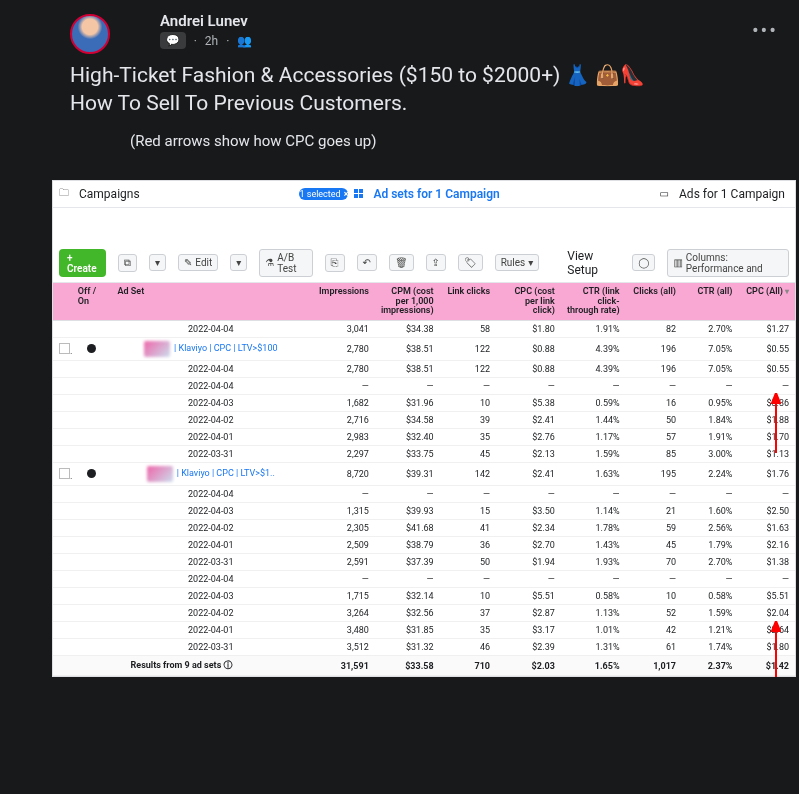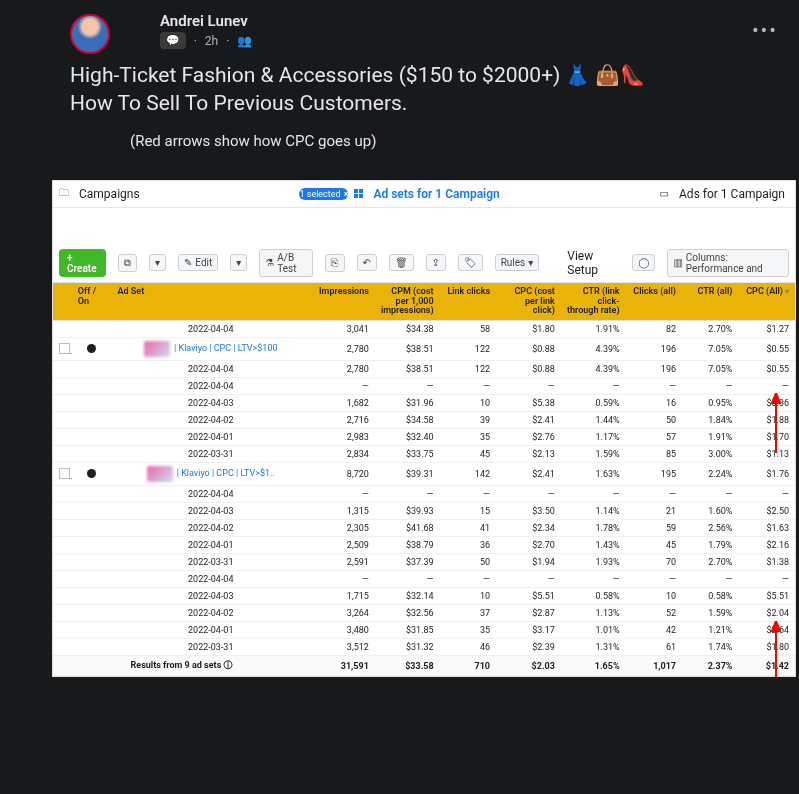--- a/index.html
+++ b/index.html
@@ -60,21 +60,21 @@
   }
   .grid-icon span { background: #1877f2; }
   .toolbar-row { display: flex; align-items: center; padding: 3px 6px; border-bottom: 1px solid #e4e6eb; gap: 12px; margin-top: 36px; }
   .btn-green { background: #42b72a; color: #fff; border-radius: 4px; padding: 3px 8px; font-size: 10px; font-weight: 600; cursor: pointer; }
   .btn-gray { background: #f5f6f7; border: 1px solid #ccd0d5; border-radius: 3px; padding: 2px 5px; font-size: 10px; color: #444; display: inline-flex; align-items: center; gap: 3px; cursor: pointer; }
   .btn-gray.icon-only { padding: 2px 5px; }
   .toolbar-spacer { flex: 1; }
   table.data { width: 100%; border-collapse: collapse; font-size: 9px; table-layout: fixed; }
   table.data th {
     text-align: right; font-weight: 600; color: #1c1e21;
-    padding: 4px 6px; border-bottom: 1px solid #dddfe2; background: #eab308;
+    padding: 4px 6px; border-bottom: 1px solid #dddfe2; background: #f9a8d4;
     vertical-align: top; font-size: 9px; line-height: 1.1;
   }
   table.data th.left { text-align: left; }
   table.data td {
     padding: 3px 6px; text-align: right; border-bottom: 1px solid #f0f0f0;
     color: #1c1e21; white-space: nowrap; overflow: hidden; text-overflow: ellipsis;
   }
   table.data td.left { text-align: center; }
   .col-chk { width: 18px; }
   .col-onoff { width: 38px; }
@@ -287,21 +287,21 @@
             <td>$2.76</td>
             <td>1.17%</td>
             <td>57</td>
             <td>1.91%</td>
             <td>$1.70</td>
           </tr>
           <tr>
             <td></td>
             <td></td>
             <td class="left">2022-03-31</td>
-            <td>2,834</td>
+            <td>2,297</td>
             <td>$33.75</td>
             <td>45</td>
             <td>$2.13</td>
             <td>1.59%</td>
             <td>85</td>
             <td>3.00%</td>
             <td>$1.13</td>
           </tr>
           <tr>
             <td class="left"><span class="checkbox"></span></td>

